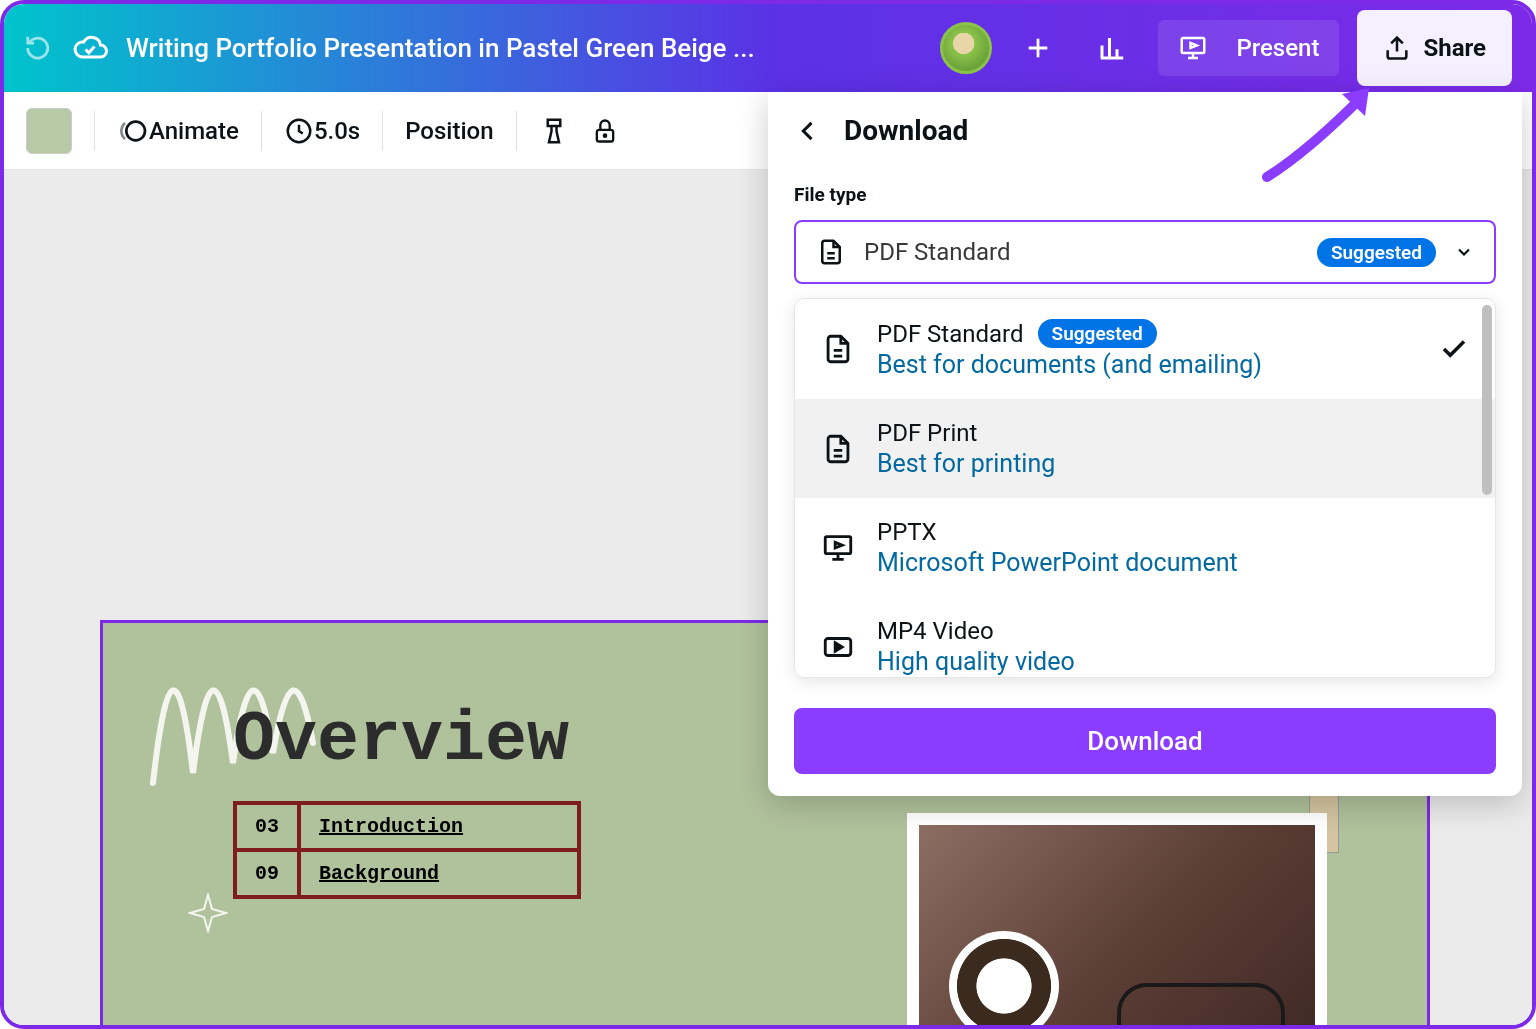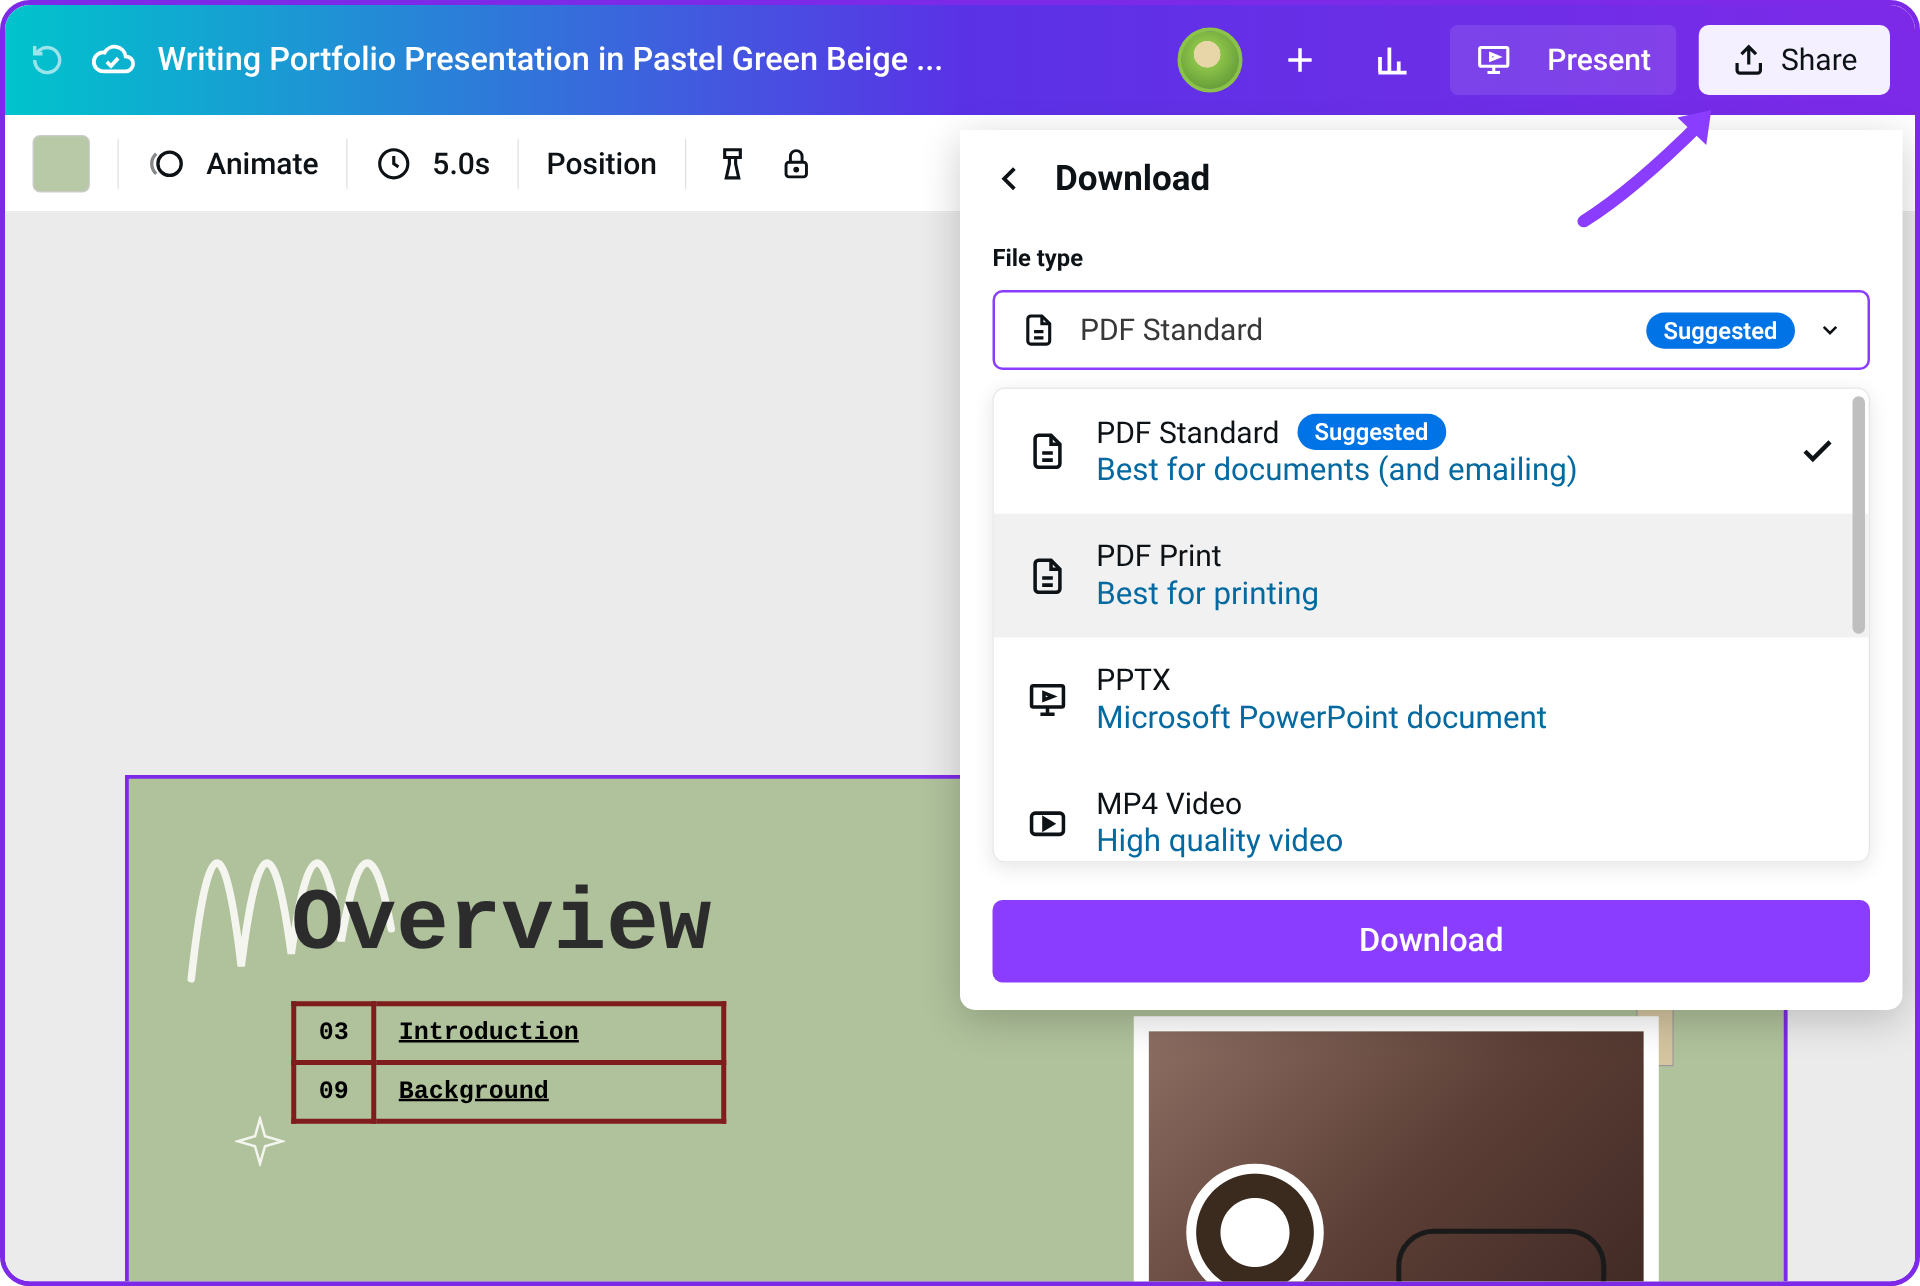--- a/index.html
+++ b/index.html
@@ -5,42 +5,42 @@
   * { box-sizing: border-box; margin: 0; padding: 0; }
   body { font-family: -apple-system, BlinkMacSystemFont, 'Segoe UI', Roboto, sans-serif; background: #fff; overflow: hidden; width: 1536px; height: 1029px; position: relative; border: 4px solid #7d2ae8; border-radius: 24px; }
   
   .topbar { height: 88px; background: linear-gradient(90deg, #00c4cc 0%, #5a32e6 50%, #7d2ae8 100%); display: flex; align-items: center; padding: 0 20px; gap: 18px; }
   .topbar .redo { width: 30px; height: 30px; opacity: 0.6; }
   .topbar .cloud { width: 36px; height: 36px; color: #fff; }
   .doc-title { flex: 1; color: #fff; font-size: 26px; font-weight: 500; white-space: nowrap; overflow: hidden; text-overflow: ellipsis; }
   .avatar { width: 52px; height: 52px; border-radius: 50%; background: radial-gradient(circle at 45% 40%, #e8d5a8 0%, #e8d5a8 28%, #8bc34a 29%, #558b2f 100%); border: 3px solid #8bc34a; }
   .top-btn { width: 56px; height: 56px; display: flex; align-items: center; justify-content: center; color: #fff; border-radius: 6px; cursor: pointer; }
   .present-btn { display: flex; align-items: center; gap: 28px; color: #fff; font-size: 24px; font-weight: 500; padding: 0 20px; height: 56px; border-radius: 6px; cursor: pointer; background: rgba(255,255,255,0.1); }
-  .share-btn { display: flex; align-items: center; gap: 12px; background: #f5f0ff; color: #0d1216; font-size: 24px; font-weight: 400; padding: 0 26px; height: 56px; border-radius: 8px; cursor: pointer; }
+  .share-btn { display: flex; align-items: center; gap: 12px; background: #f5f0ff; color: #0d1216; font-size: 24px; font-weight: 700; padding: 0 26px; height: 76px; border-radius: 8px; cursor: pointer; }
   
   .toolbar { height: 78px; background: #fff; border-bottom: 1px solid #e5e5e5; display: flex; align-items: center; padding: 0 22px; gap: 22px; }
   .color-swatch { width: 46px; height: 46px; background: #b8c9a8; border-radius: 6px; border: 1px solid #ccc; }
-  .tool-item { display: flex; align-items: center; gap: 16px; font-size: 24px; font-weight: 500; color: #0d1216; cursor: pointer; }
+  .tool-item { display: flex; align-items: center; gap: 0; font-size: 24px; font-weight: 500; color: #0d1216; cursor: pointer; }
   .tool-sep { width: 1px; height: 40px; background: #e0e0e0; }
   
   .canvas-area { position: absolute; top: 166px; left: 0; right: 0; bottom: 0; background: #ebebeb; }
   .slide { position: absolute; left: 96px; top: 450px; width: 1330px; height: 750px; background: #b0c29c; border: 3px solid #7d2ae8; }
   .scribble { position: absolute; top: -30px; left: 30px; width: 220px; height: 200px; }
   .sparkle { position: absolute; top: 270px; left: 85px; width: 40px; height: 40px; }
   .ov-title { position: absolute; top: 78px; left: 130px; font-family: 'Courier New', monospace; font-size: 70px; font-weight: 700; color: #2c2c2c; }
   .ov-table { position: absolute; top: 178px; left: 130px; border-collapse: collapse; }
   .ov-table td { border: 4px solid #7f1d1d; padding: 10px 18px; font-family: 'Courier New', monospace; font-size: 20px; font-weight: 700; }
   .ov-table .num { text-align: center; width: 60px; }
   .ov-table .txt { width: 280px; text-decoration: underline; }
   .photo { position: absolute; right: 100px; top: 190px; width: 420px; height: 260px; background: linear-gradient(135deg, #8d6e63 0%, #5d4037 50%, #3e2723 100%); border: 12px solid #fff; }
   .photo::before { content:""; position:absolute; bottom:20px; left:30px; width:110px; height:110px; border-radius:50%; background: radial-gradient(circle, #fff 0%, #fff 35%, #3b2a1e 36%, #3b2a1e 60%, #fff 61%); }
   .photo::after { content:""; position:absolute; bottom:10px; right:30px; width:160px; height:60px; border:4px solid #1a1a1a; border-radius:30px; background: transparent; }
   .photo-tab { position: absolute; right: 88px; top: 150px; width: 30px; height: 80px; background: #d4c5a0; border: 1px solid #999; writing-mode: vertical-rl; font-size: 10px; display:flex; align-items:center; justify-content:center; color:#666; }
   
-  .download-panel { position: absolute; top: 100px; right: 10px; width: 754px; background: #fff; border-radius: 0 0 12px 12px; box-shadow: 0 8px 32px rgba(0,0,0,0.2); z-index: 100; padding-bottom: 22px; }
+  .download-panel { position: absolute; top: 88px; right: 10px; width: 754px; background: #fff; border-radius: 0 0 12px 12px; box-shadow: 0 8px 32px rgba(0,0,0,0.2); z-index: 100; padding-bottom: 22px; }
   .panel-header { display: flex; align-items: center; gap: 22px; padding: 22px 26px; }
   .back-arrow { width: 28px; height: 28px; cursor: pointer; }
   .panel-title { font-size: 28px; font-weight: 700; color: #0d1216; }
   .panel-body { padding: 0 26px; }
   .label { font-size: 19px; font-weight: 700; color: #0d1216; margin: 14px 0 14px; }
   .select-box { border: 2px solid #8b3dff; border-radius: 8px; padding: 15px 20px; display: flex; align-items: center; gap: 18px; cursor: pointer; }
   .select-box .txt { font-size: 24px; color: #383838; flex: 1; font-weight: 400; }
   .badge { background: #0073e6; color: #fff; font-size: 19px; font-weight: 600; padding: 3px 14px; border-radius: 20px; }
   .chev { width: 20px; height: 20px; }
   

